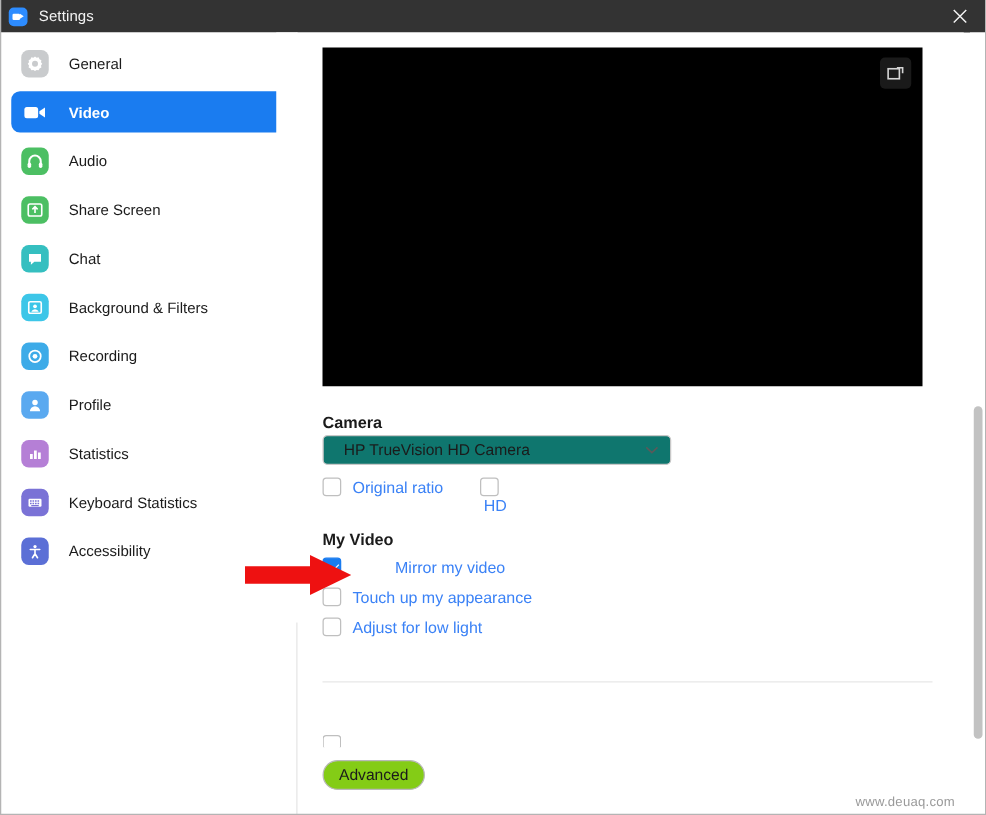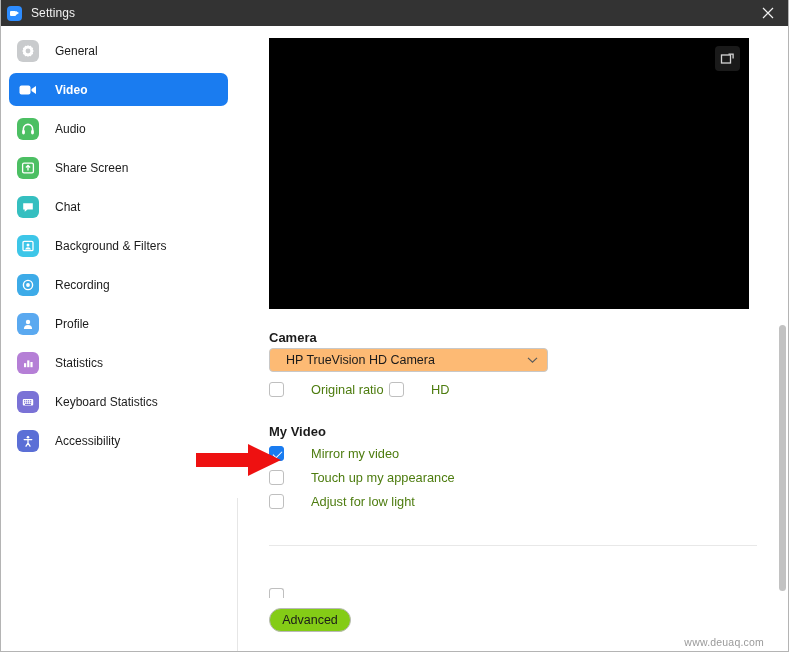--- a/index.html
+++ b/index.html
@@ -108,21 +108,21 @@
     font-size: 12px;
     color: #1b1b1b;
     white-space: nowrap;
   }
   .side-item.active .lbl { color: #ffffff; font-weight: bold; }
   .side-item.active .ico { background: transparent; }
 
   
   .main {
     position: absolute;
-    top: 26px; left: 232px;
+    top: 26px; left: 221px;
     width: 550px;
     height: 472px;
     background: #ffffff;
   }
 
   .video-preview {
     position: absolute;
     top: 12px; left: 37px;
     width: 480px; height: 271px;
     background: #000000;
@@ -147,21 +147,21 @@
   }
   #camera-label { top: 304px; left: 37px; }
   #myvideo-label { top: 398px; left: 37px; }
 
   .select-box {
     position: absolute;
     top: 322px; left: 37px;
     width: 279px; height: 24px;
     border: 1px solid #c8c8c8;
     border-radius: 4px;
-    background: #fdba74;
+    background: #0f766e;
     display: flex;
     align-items: center;
     cursor: pointer;
   }
   .select-box .val {
     margin-left: 16px;
     font-size: 12.5px;
     color: #1b1b1b;
     white-space: nowrap;
   }
@@ -193,29 +193,29 @@
   .cbox.checked::after {
     content: "";
     position: absolute;
     left: 3px; top: 3.5px;
     width: 8px; height: 4px;
     border-left: 1.8px solid #fff;
     border-bottom: 1.8px solid #fff;
     transform: rotate(-45deg);
   }
   .cb-row .cl {
-    margin-left: 27px;
+    margin-left: 9px;
     font-size: 12.8px;
-    color: #4d7c0f;
+    color: #3b82f6;
     white-space: nowrap;
   }
 
   #cb-original { top: 356px; left: 37px; }
-  #cb-hd       { top: 356px; left: 157px; }
-  #cb-mirror   { top: 420px; left: 37px; }
+  #cb-hd       { top: 356px; left: 157px; flex-direction: column; }
+  #cb-mirror   { top: 420px; left: 37px; gap: 34px; }
   #cb-touchup  { top: 444px; left: 37px; }
   #cb-lowlight { top: 468px; left: 37px; }
   #cb-names    { top: 534px; left: 37px; }
 
   .divider {
     position: absolute;
     top: 519px; left: 37px;
     width: 488px; height: 1px;
     background: #e8e8e8;
   }

